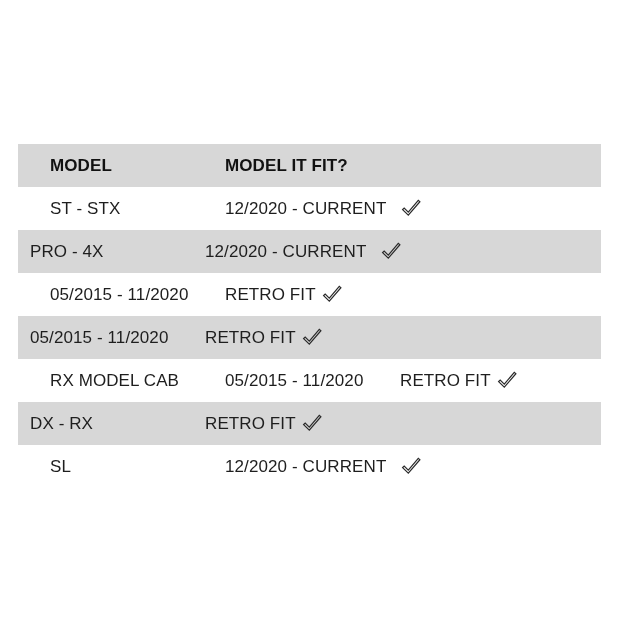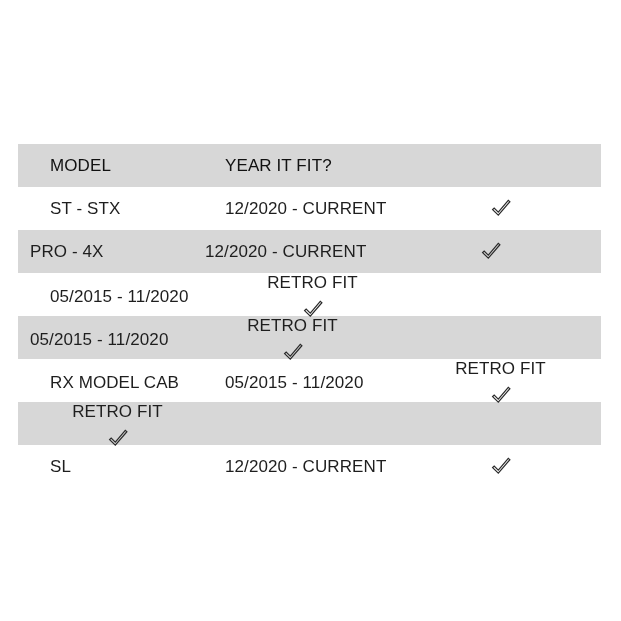--- a/index.html
+++ b/index.html
@@ -35,45 +35,44 @@
     height: 43px;
     padding-left: 32px;
     font-size: 17px;
     color: var(--text);
     letter-spacing: 0.1px;
     background: transparent;
   }
   .row.band { background: var(--band); padding-left: 12px; }
   .row.header {
     background: var(--band);
-    font-weight: 400;
+    font-weight: 700;
     color: var(--header-text);
   }
   .cell { white-space: nowrap; }
   .cell.fit {
     display: flex;
     align-items: center;
     gap: 5px;
-    flex-direction: column;
   }
   .fit-label:empty { display: none; }
   .check {
     display: inline-flex;
     align-items: center;
     margin-top: 1px;
   }
 </style>
 </head>
 <body>
 
 <div class="page">
   <div class="fit-table">
     <div class="row header">
       <div class="cell">MODEL</div>
-      <div class="cell">YEAR IT FIT?</div>
+      <div class="cell">MODEL IT FIT?</div>
     </div>
     <div>
   <div class="row">
     <div class="cell">ST - STX</div>
     <div class="cell">12/2020 - CURRENT</div>
     <div class="cell fit">
 
       <span class="check">
         <svg width="22" height="22" viewBox="0 0 22 22" aria-hidden="true">
           <path d="M2.6 11.6 L8.3 17.2 L19.9 3.7 L18.3 2.3 L8.3 14.1 L4.2 10.0 Z" fill="none" stroke="#2a2a2a" stroke-width="1.2" stroke-linejoin="miter"></path>
@@ -126,20 +125,21 @@
       <span class="fit-label">RETRO FIT</span>
       <span class="check">
         <svg width="22" height="22" viewBox="0 0 22 22" aria-hidden="true">
           <path d="M2.6 11.6 L8.3 17.2 L19.9 3.7 L18.3 2.3 L8.3 14.1 L4.2 10.0 Z" fill="none" stroke="#2a2a2a" stroke-width="1.2" stroke-linejoin="miter"></path>
         </svg>
       </span>
     </div>
   </div>
 
   <div class="row band">
+    <div class="cell">DX - RX</div>
     <div class="cell fit">
       <span class="fit-label">RETRO FIT</span>
       <span class="check">
         <svg width="22" height="22" viewBox="0 0 22 22" aria-hidden="true">
           <path d="M2.6 11.6 L8.3 17.2 L19.9 3.7 L18.3 2.3 L8.3 14.1 L4.2 10.0 Z" fill="none" stroke="#2a2a2a" stroke-width="1.2" stroke-linejoin="miter"></path>
         </svg>
       </span>
     </div>
   </div>
 

